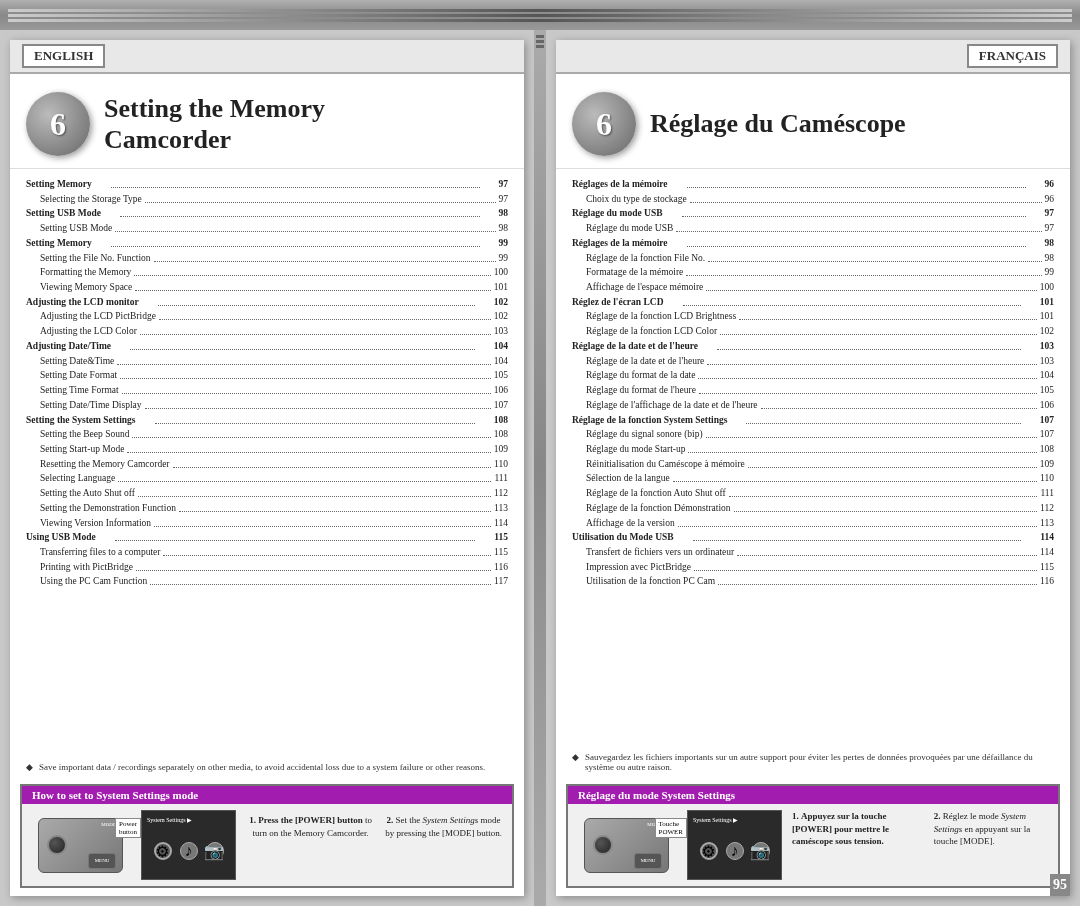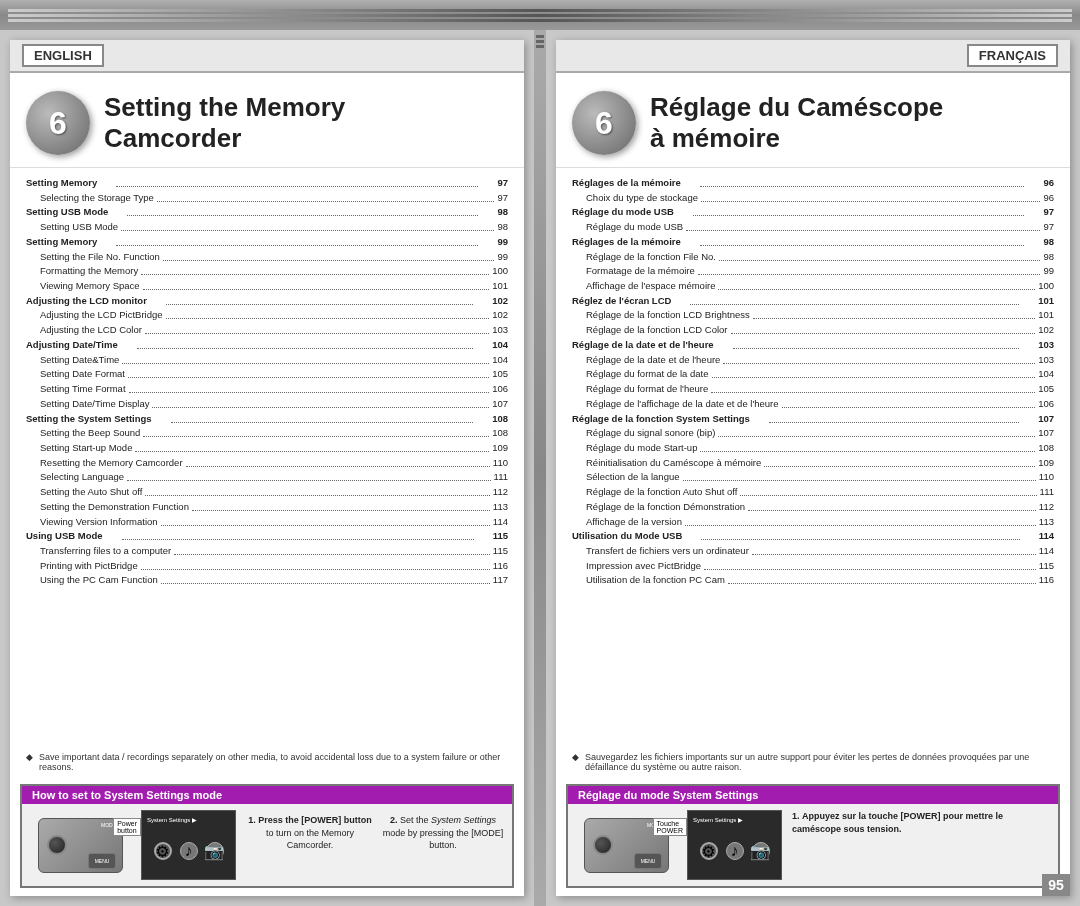--- a/index.html
+++ b/index.html
@@ -42,20 +42,21 @@
 
     .page {
       flex: 1;
       background: white;
       margin: 10px;
       padding: 0;
       display: flex;
       flex-direction: column;
       position: relative;
       box-shadow: 2px 2px 8px rgba(0,0,0,0.3);
+      font-family: Liberation Serif, serif;
     }
 
     .page-header {
       background: #e8e8e8;
       border-bottom: 2px solid #aaa;
       padding: 4px 12px;
       display: flex;
       align-items: center;
     }
 
@@ -221,21 +222,21 @@
     }
 
     .page-num-badge {
       position: absolute;
       bottom: 0;
       right: 0;
       background: #888;
       color: white;
       font-size: 14px;
       font-weight: bold;
-      width: 28px;
+      width: 20px;
       height: 22px;
       display: flex;
       align-items: center;
       justify-content: center;
     }
 
     .step-row {
       display: flex;
       gap: 8px;
       align-items: flex-start;
@@ -556,21 +557,20 @@
     <div class="page-header" style="justify-content:flex-end;">
       <span class="lang-label">FRANÇAIS</span>
     </div>
 
     <div class="chapter-header">
       <div class="chapter-circle">
         <span class="chapter-number">6</span>
       </div>
       <div>
         <div class="chapter-title">Réglage du Caméscope</div>
-        <div class="chapter-title">à mémoire</div>
       </div>
     </div>
 
     <div class="toc" id="right-toc">
         <div class="toc-entry bold-entry">
           <span>Réglages de la mémoire</span>
           <div class="toc-dots"></div>
           <span class="toc-page">96</span>
         </div>
         <div class="toc-entry indent">
@@ -738,19 +738,24 @@
               <div class="ss-icon-circle">📷</div>
             </div>
           </div>
         </div>
 
         <div style="display:flex;gap:8px;align-items:flex-end;">
           <div class="step-caption">
             <span class="step-num">1.</span>
             <span class="step-bold">Appuyez sur la touche [POWER] pour mettre le caméscope sous tension.</span>
           </div>
+          <div class="step-caption">
+            <span class="step-num">2.</span>
+            <span>Réglez le mode </span><span class="step-italic">System Settings</span>
+            <span> en appuyant sur la touche [MODE].</span>
+          </div>
         </div>
       </div>
     </div>
 
     <div class="page-num-badge">95</div>
   </div>
 </div>
 
 </body></html>

